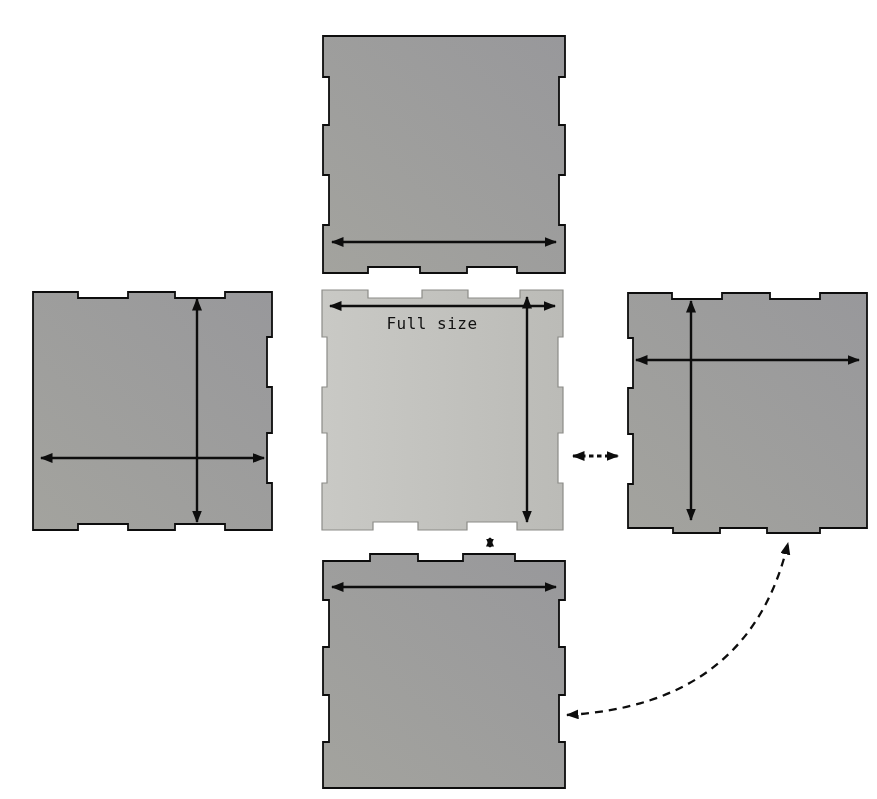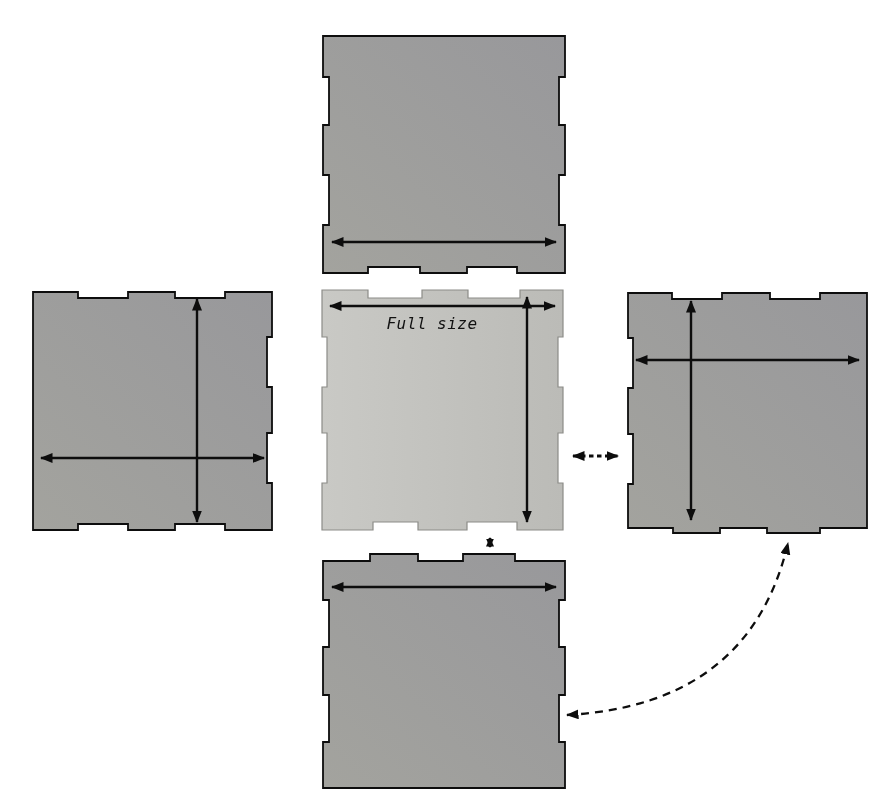--- a/index.html
+++ b/index.html
@@ -8,21 +8,20 @@
     background: #ffffff;
     width: 877px;
     height: 799px;
     overflow: hidden;
     font-family: "DejaVu Sans Mono", "Liberation Mono", monospace;
   }
   .canvas {
     position: relative;
     width: 877px;
     height: 665px;
-    font-style: italic;
   }
   svg { display: block; }
   .side-panel {
     stroke-width: 1.8;
     stroke-linejoin: miter;
   }
   .center-panel {
     stroke-width: 1.2;
     stroke-linejoin: miter;
   }

